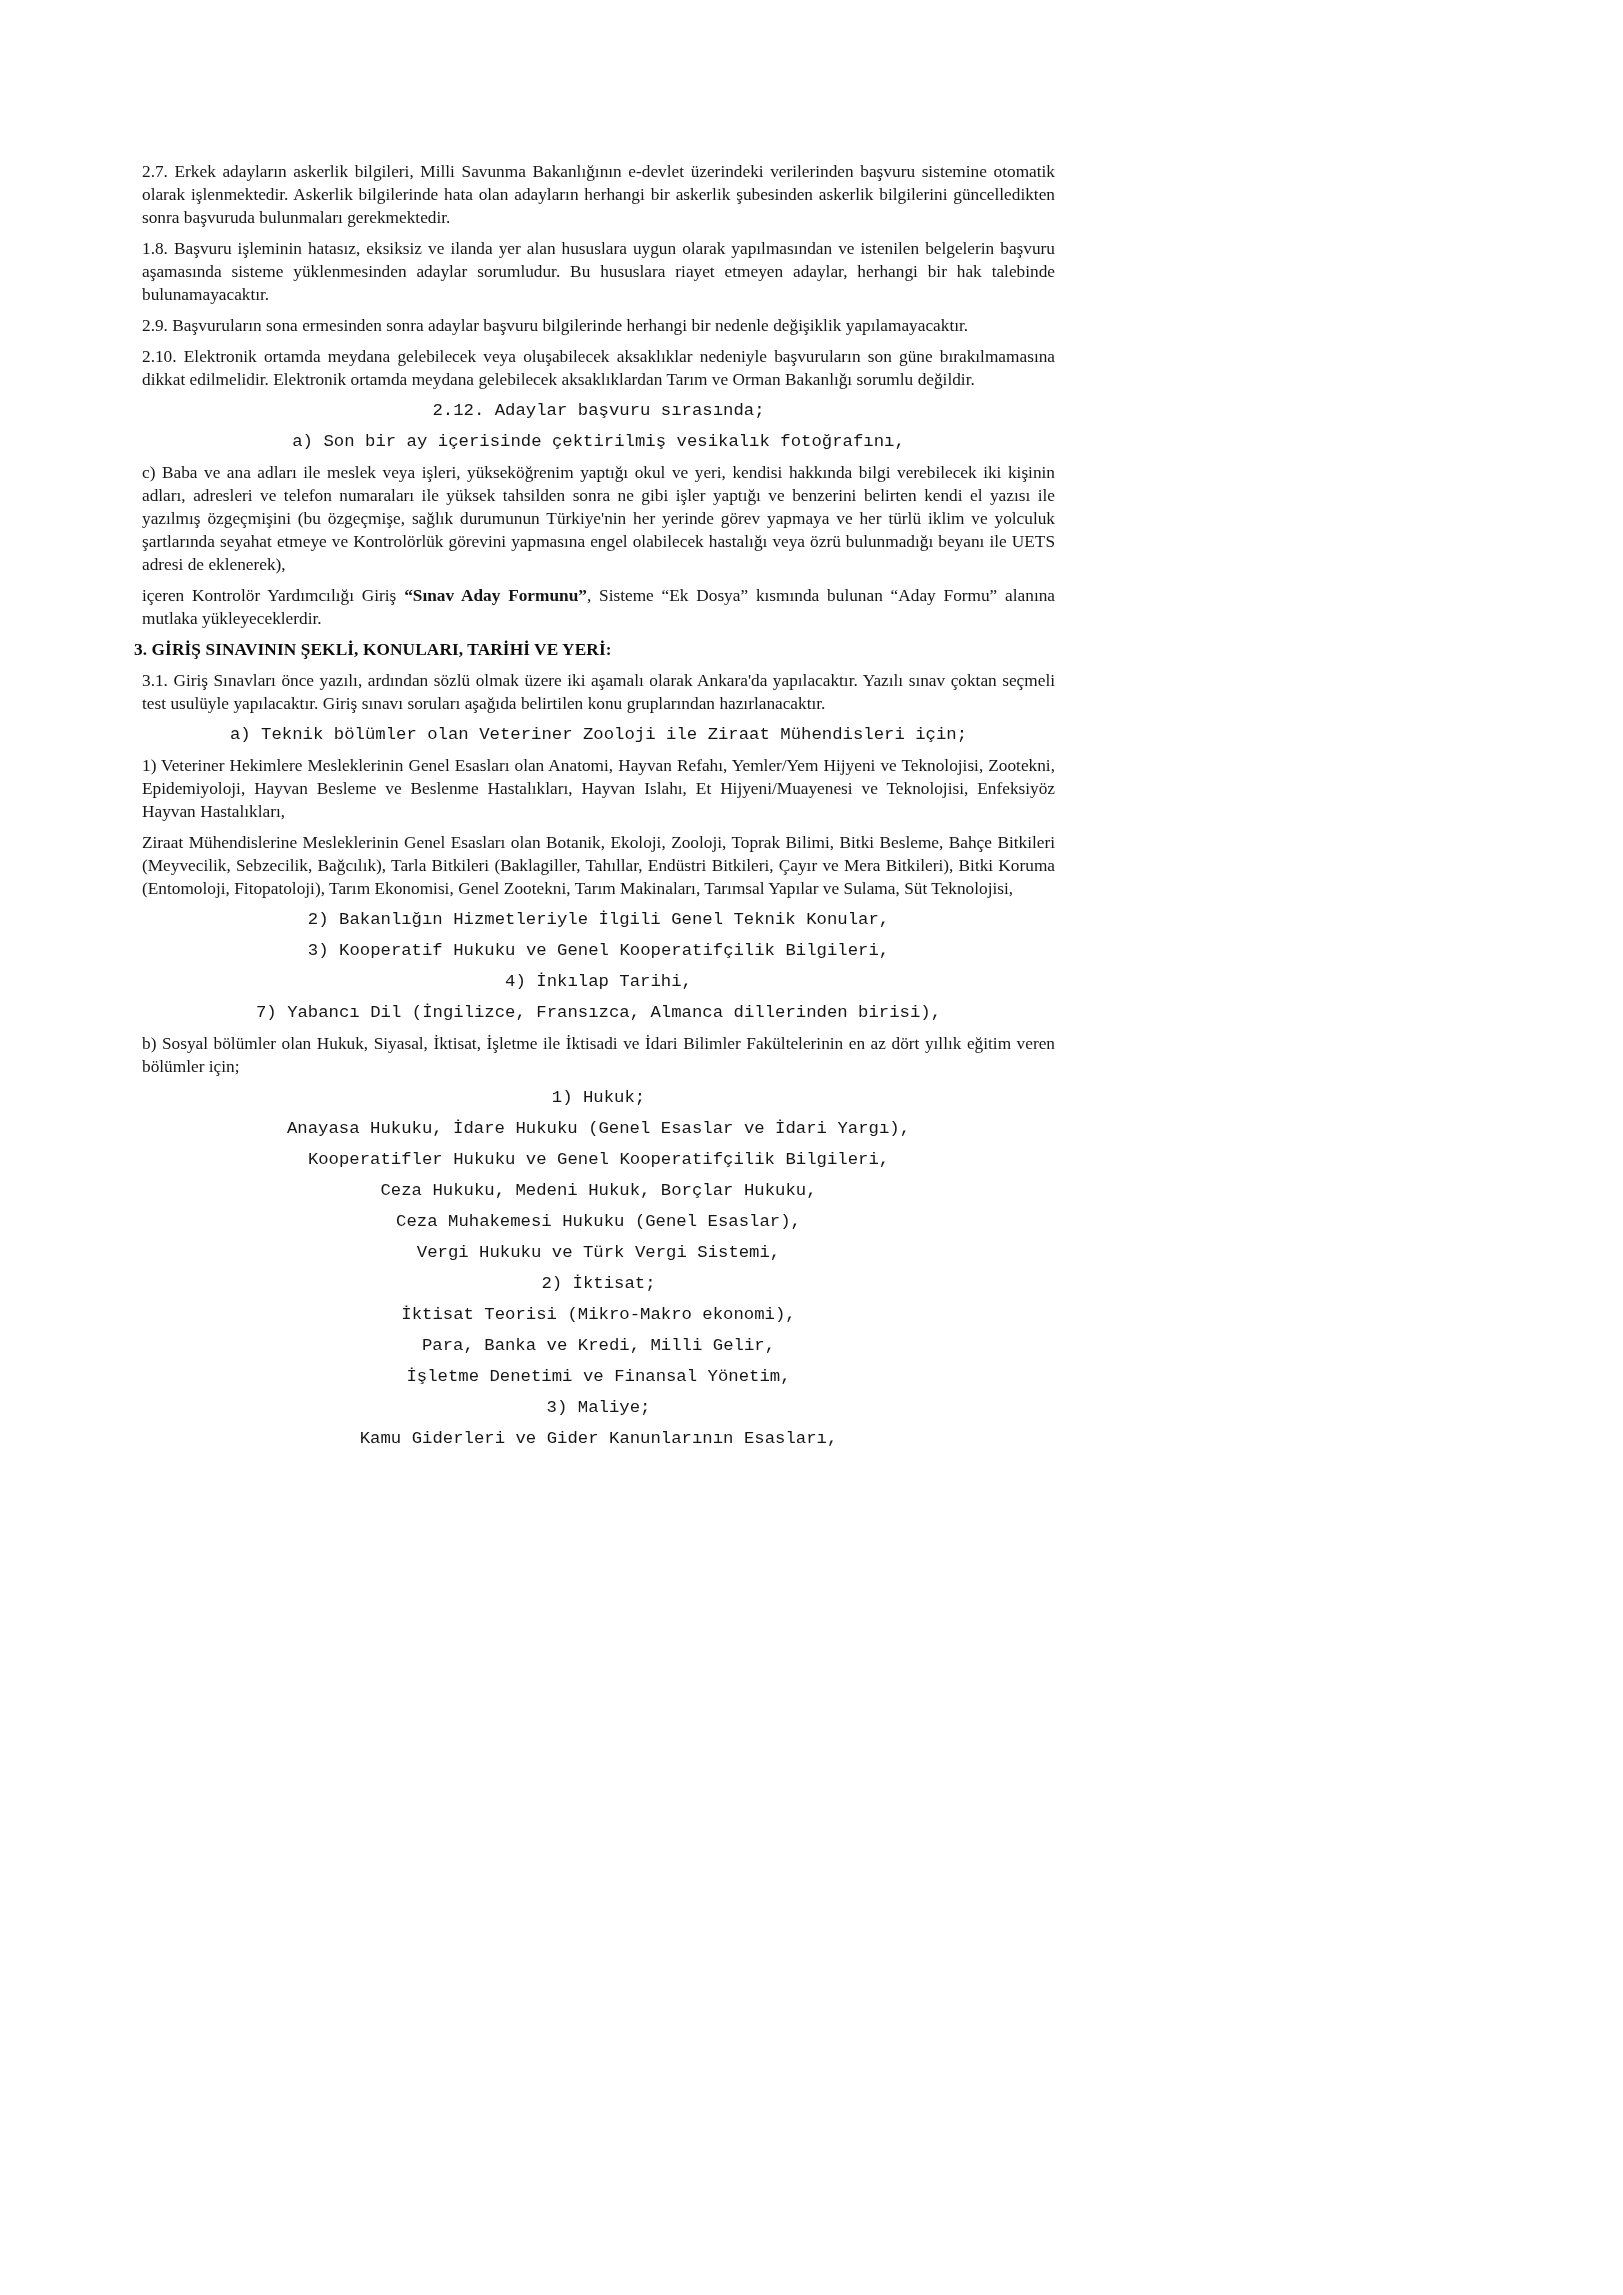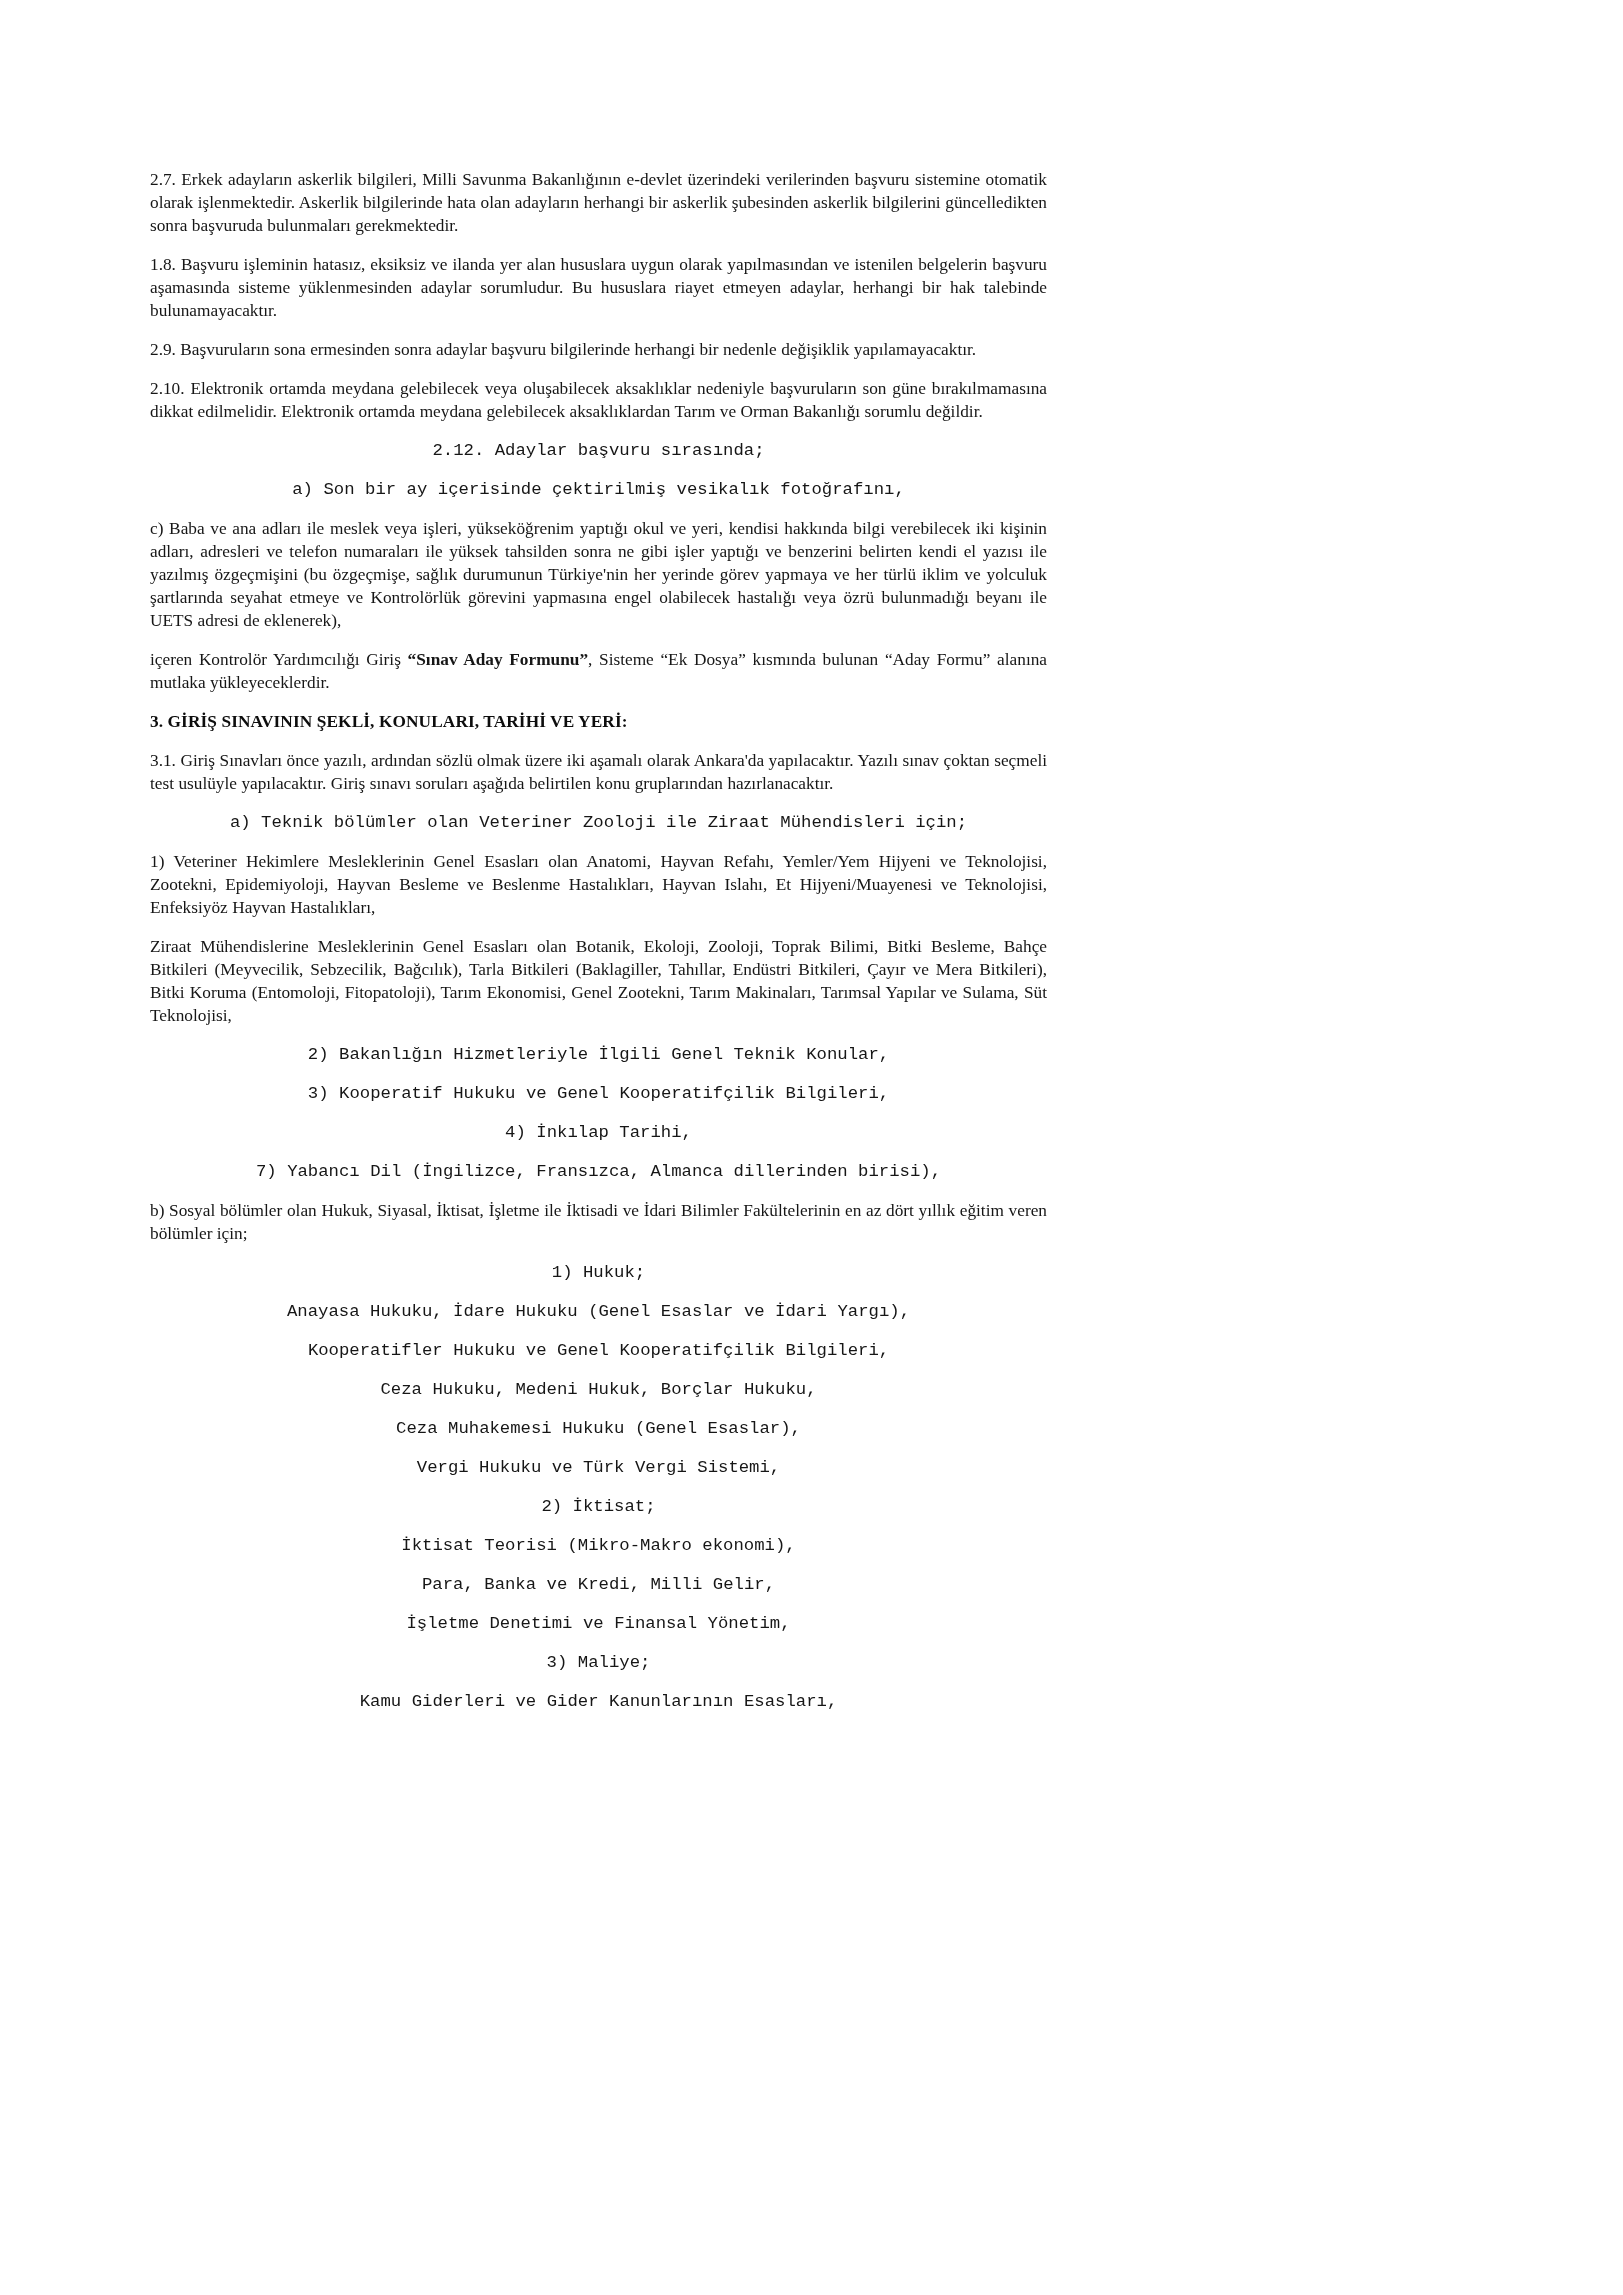--- a/index.html
+++ b/index.html
@@ -20,21 +20,21 @@
     overflow: hidden;
     box-sizing: border-box;
   }
   #text-column {
     position: absolute;
     left: 134px;
     top: 152px;
     width: 929px;
   }
   .para {
-    margin: 16px;
+    margin: 8px;
     font-size: 17.3px;
     line-height: 23px;
     color: #161616;
     text-align: justify;
     text-justify: inter-word;
     -webkit-hyphens: none;
     hyphens: none;
     word-spacing: 0.1px;
   }
   
@@ -43,21 +43,21 @@
   }
   
   .para.plain {
     text-align: center;
     font-family: Liberation Mono, monospace;
   }
   .para strong {
     font-weight: bold;
   }
   .heading {
-    margin: 16px;
+    margin: 0;
     font-size: 17.3px;
     line-height: 23px;
     font-weight: bold;
     text-align: left;
     color: #0d0d0d;
     letter-spacing: 0.1px;
   }
 </style>
 </head>
 <body>

